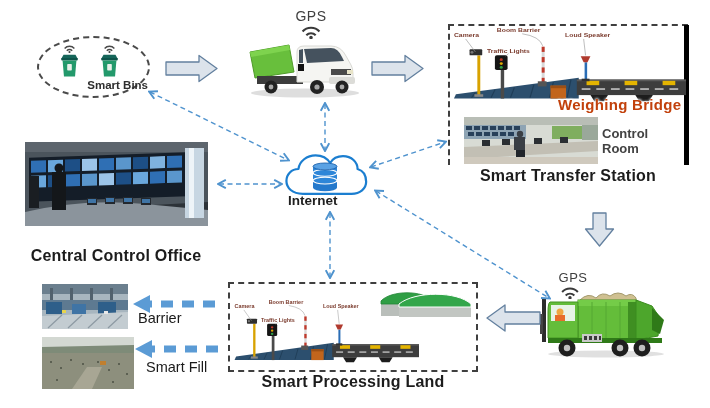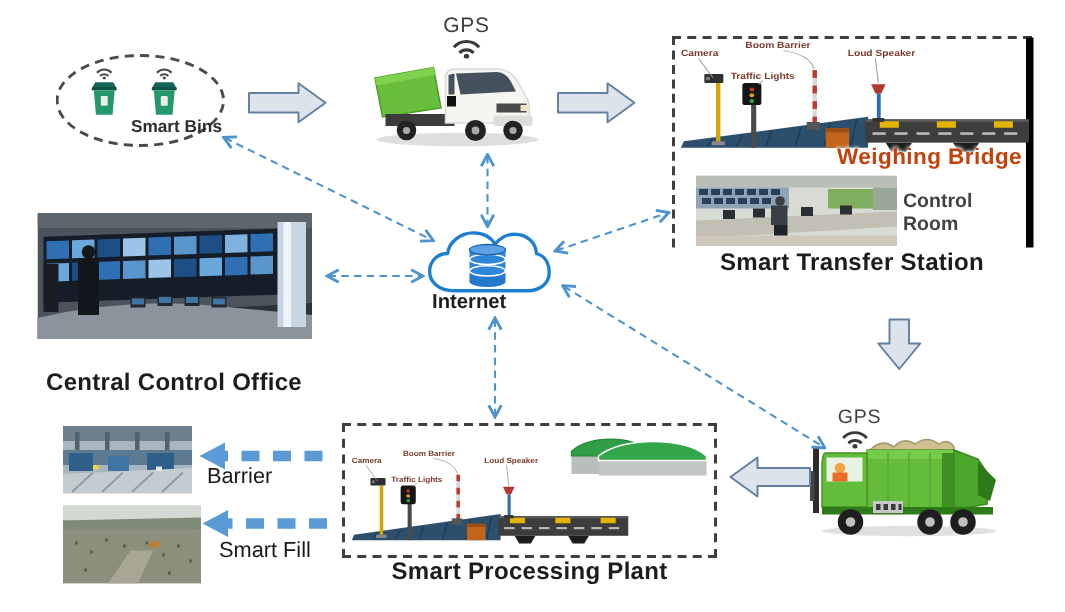--- a/index.html
+++ b/index.html
@@ -385,21 +385,21 @@
     </g>
   </svg>
 
   <svg class="abs" style="left:379px;top:285px;" width="94" height="33" viewBox="0 0 94 33">
     <rect x="2" y="15" width="52" height="16" fill="#b9beba"></rect>
     <path d="M2,16 C12,5 44,5 54,16 L54,19 L2,19 Z" fill="#2f9e44" stroke="#228536" stroke-width="0.8"></path>
     <rect x="20" y="18" width="72" height="14" fill="#c2c6c2"></rect>
     <path d="M20,19 C36,6 78,6 92,19 L92,22 L20,22 Z" fill="#33a64a" stroke="#ffffff" stroke-width="1"></path>
   </svg>
 
-  <div class="abs title" style="left:228px;top:373px;width:250px;">Smart Processing Plant</div>
+  <div class="abs title" style="left:228px;top:373px;width:250px;">Smart Processing Land</div>
 
   <svg class="abs photo" style="left:42px;top:284px;" width="86" height="45" viewBox="0 0 86 45">
     <rect width="86" height="45" fill="#a8b6bf"></rect>
     <rect width="86" height="10" fill="#6b7f8e"></rect>
     <g fill="#51616d">
       <rect x="8" y="4" width="3" height="18"></rect>
         <rect x="28" y="4" width="3" height="18"></rect>
       <rect x="48" y="4" width="3" height="18"></rect>
         <rect x="68" y="4" width="3" height="18"></rect>
     </g>

